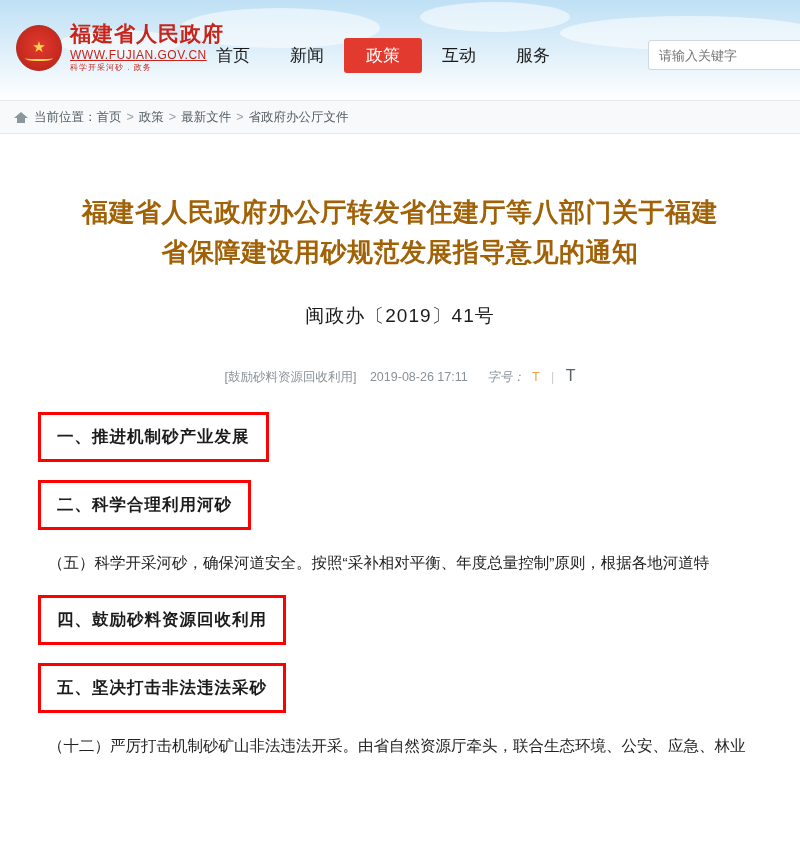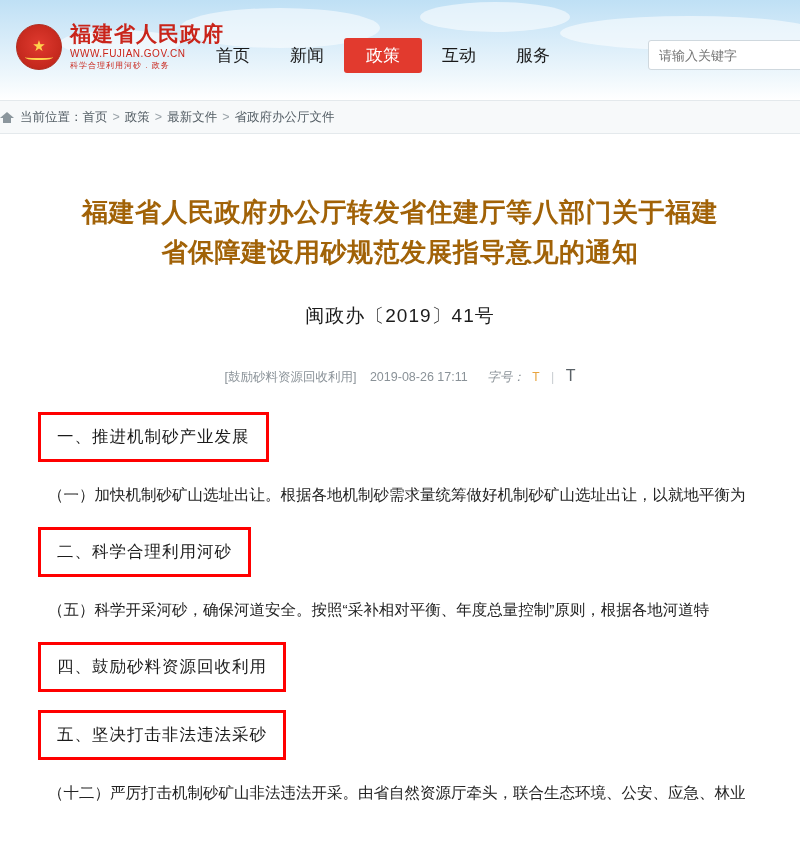--- a/index.html
+++ b/index.html
@@ -60,24 +60,25 @@
   }
   .logo-text { line-height: 1; }
   .logo-title {
     font-family: "DejaVu Sans", sans-serif;
     font-size: 21px;
     font-weight: bold;
     color: #c9241a;
     letter-spacing: 1px;
   }
   .logo-url {
-    font-size: 10px;
+    font-size: 12px;
     color: #c9241a;
     margin-top: 4px;
     letter-spacing: 0.5px;
+    text-decoration: underline;
   }
   .logo-sub {
     font-size: 8px;
     color: #c9241a;
     margin-top: 3px;
     letter-spacing: 1px;
   }
 
   .nav {
     position: absolute;
@@ -122,21 +123,21 @@
 
   
   .breadcrumb-bar {
     width: 800px;
     height: 34px;
     background: #f7f9fa;
     border-top: 1px solid #e4e9ec;
     border-bottom: 1px solid #e4e9ec;
     display: flex;
     align-items: center;
-    padding-left: 0;
+    padding-left: 14px;
     font-size: 12.5px;
     color: #555f66;
   }
   .home-icon {
     width: 14px; height: 13px;
     margin-right: 6px;
     position: relative;
     display: inline-block;
   }
   .home-icon::before {
@@ -206,21 +207,21 @@
 
   
   .body-content {
     margin-top: 26px;
     padding: 0 20px;
   }
   .section-head {
     display: inline-block;
     font-family: "DejaVu Sans", sans-serif;
     font-size: 16.5px;
-    font-weight: normal;
+    font-weight: bold;
     color: #1b1b1b;
     border: 3px solid #ff0000;
     padding: 11px 16px;
     margin: 0 0 0 -4px;
     letter-spacing: 1px;
   }
   .section-head-wrap { margin-top: 18px; }
   .section-head-wrap:first-child { margin-top: 0; }
   .para {
     font-size: 15.5px;
@@ -240,21 +241,21 @@
   <div class="cloud c1"></div>
   <div class="cloud c2"></div>
   <div class="cloud c3"></div>
   <div class="cloud c4"></div>
 
   <div class="logo-wrap">
     <div class="emblem"></div>
     <div class="logo-text">
       <div class="logo-title">福建省人民政府</div>
       <div class="logo-url">WWW.FUJIAN.GOV.CN</div>
-      <div class="logo-sub">科学合理利用河砂 . 政务</div>
+      <div class="logo-sub">科学开采河砂 . 政务</div>
     </div>
   </div>
 
   <div class="nav">
     <div class="nav-item">首页</div>
     <div class="nav-item">新闻</div>
     <div class="nav-item active">政策</div>
     <div class="nav-item">互动</div>
     <div class="nav-item">服务</div>
   </div>
@@ -289,21 +290,20 @@
     <span class="fs-small">T</span>
     <span class="fs-divider">|</span>
     <span class="fs-big">T</span>
   </div>
 
   <div class="body-content">
 
     <div class="section-head-wrap">
       <div class="section-head">一、推进机制砂产业发展</div>
     </div>
-    <div class="para">（一）加快机制砂矿山选址出让。根据各地机制砂需求量统筹做好机制砂矿山选址出让，以就地平衡为</div>
 
     <div class="section-head-wrap">
       <div class="section-head">二、科学合理利用河砂</div>
     </div>
     <div class="para">（五）科学开采河砂，确保河道安全。按照“采补相对平衡、年度总量控制”原则，根据各地河道特</div>
 
     <div class="section-head-wrap">
       <div class="section-head">四、鼓励砂料资源回收利用</div>
     </div>
 

